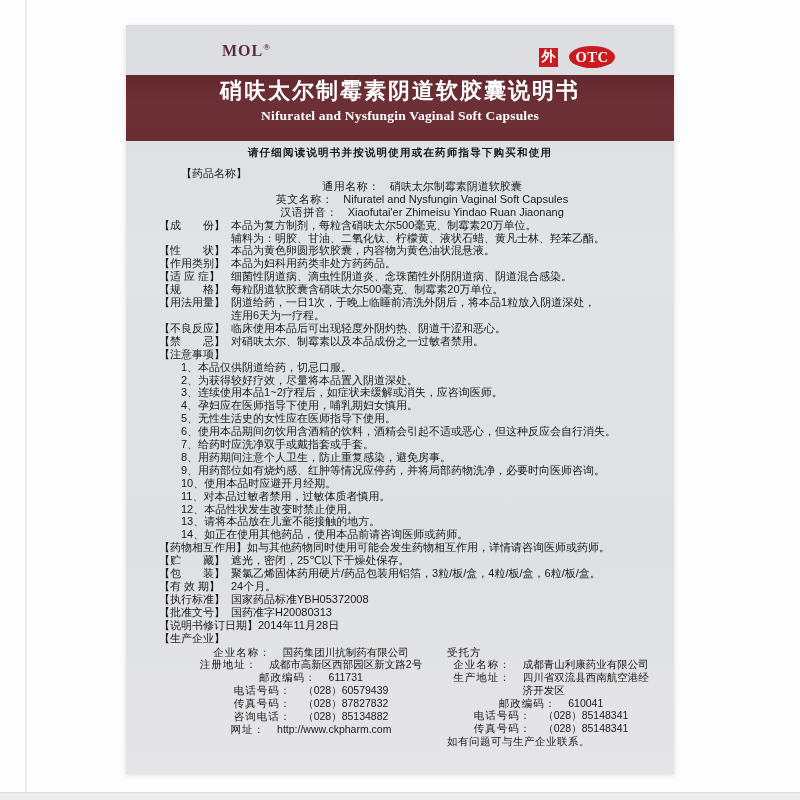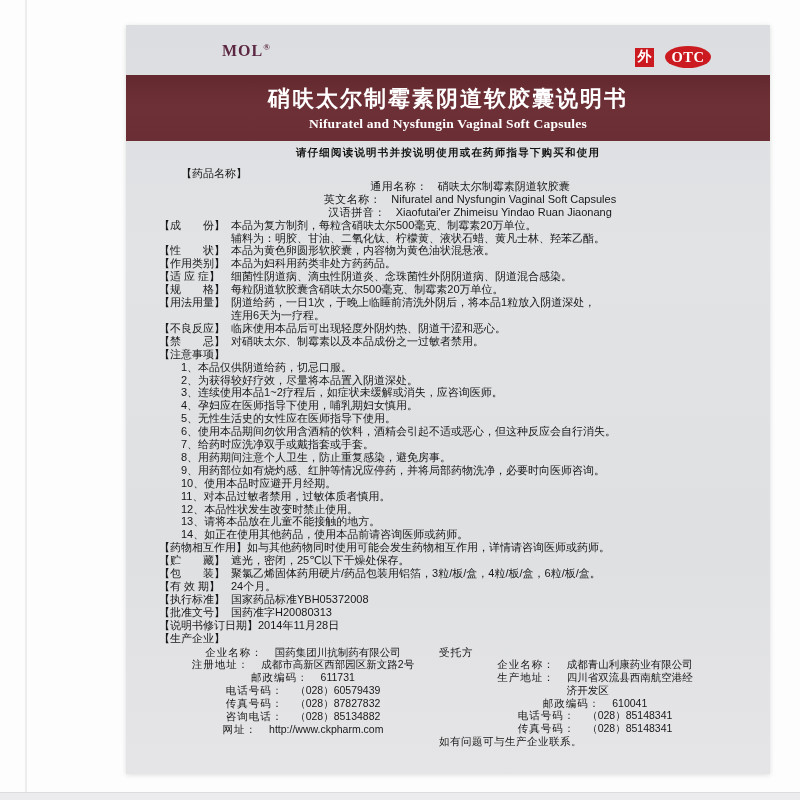--- a/index.html
+++ b/index.html
@@ -6,21 +6,21 @@
   body{
     width:800px;height:800px;position:relative;overflow:hidden;
     background:#fdfdfd;
     font-family:"Liberation Sans","DejaVu Sans",sans-serif;
   }
   
   .bg-line{position:absolute;left:25px;top:0;width:2px;height:800px;background:#ededee;}
   .bg-bottom{position:absolute;left:0;right:0;top:792px;height:8px;background:#ececee;border-top:1px solid #dcdcde;}
 
   .paper{
-    position:absolute;left:126px;top:25px;width:644px;height:749px;
+    position:absolute;left:126px;top:25px;width:548px;height:749px;
     background:linear-gradient(180deg,#dcdde0 0%,#e2e3e5 30%,#dfe0e2 70%,#e5e5e7 100%);
     box-shadow:0 1px 5px rgba(0,0,0,0.13);
   }
   .mol{
     position:absolute;left:96px;top:17px;
     font-family:"Liberation Serif","DejaVu Serif",serif;
     font-weight:bold;font-size:16px;color:#5c2742;letter-spacing:1px;
   }
   .mol sup{font-size:9px;vertical-align:6px;letter-spacing:0;}
   .badges{position:absolute;top:21px;right:59px;display:flex;gap:11px;align-items:center;}
@@ -31,21 +31,21 @@
   .b-otc{
     width:46px;height:22px;background:#cb1b20;color:#fff;border-radius:50%;
     font-family:"Liberation Serif","DejaVu Serif",serif;font-weight:bold;font-size:14.5px;
     display:flex;align-items:center;justify-content:center;letter-spacing:0.5px;text-align:right;
   }
   .banner{
     position:absolute;left:0;right:0;top:50px;height:66px;
     background:linear-gradient(180deg,#63292f 0%,#6e3037 45%,#6b2e35 100%);
     color:#fff;text-align:center;
   }
-  .t-cn{padding-top:9px;font-size:22px;font-weight:bold;letter-spacing:2px;}
+  .t-cn{padding-top:1px;font-size:22px;font-weight:bold;letter-spacing:2px;}
   .t-en{
     font-family:"Liberation Serif","DejaVu Serif",serif;
     font-weight:bold;font-size:13.5px;margin-top:2px;letter-spacing:0.2px;
   }
   .notice{
     position:absolute;top:121px;left:0;right:0;text-align:center;
     font-size:10.5px;font-weight:bold;letter-spacing:1.2px;color:#131313;
   }
   .doc-body{
     position:absolute;top:142px;left:33px;right:19px;
@@ -54,21 +54,21 @@
   .row{min-height:12.9px;}
   .sec{display:flex;}
   .lbl{flex:none;min-width:72px;white-space:pre;}
   .val{white-space:pre-line;}
   .head{}
   .ind1{margin-left:22px;}
   .kv{display:flex;justify-content:center;}
   .klbl{flex:none;white-space:pre;margin-right:10px;letter-spacing:0.5px;}
   .ind2{margin-left:30px;}
   .item{margin-left:22px;}
-  .cols{display:flex;margin-left:8px;font-size:10.5px;line-height:12.6px;margin-top:1px;}
+  .cols{display:flex;margin-left:16px;font-size:10.5px;line-height:12.6px;margin-top:1px;}
   .colL{width:272px;flex:none;}
   .colR{flex:1;}
   .cols .klbl{margin-right:12px;letter-spacing:1px;}
   .rhead{letter-spacing:1px;}
   .note{letter-spacing:0.5px;}
 </style>
 </head>
 <body>
 
 <div class="bg-line"></div>

